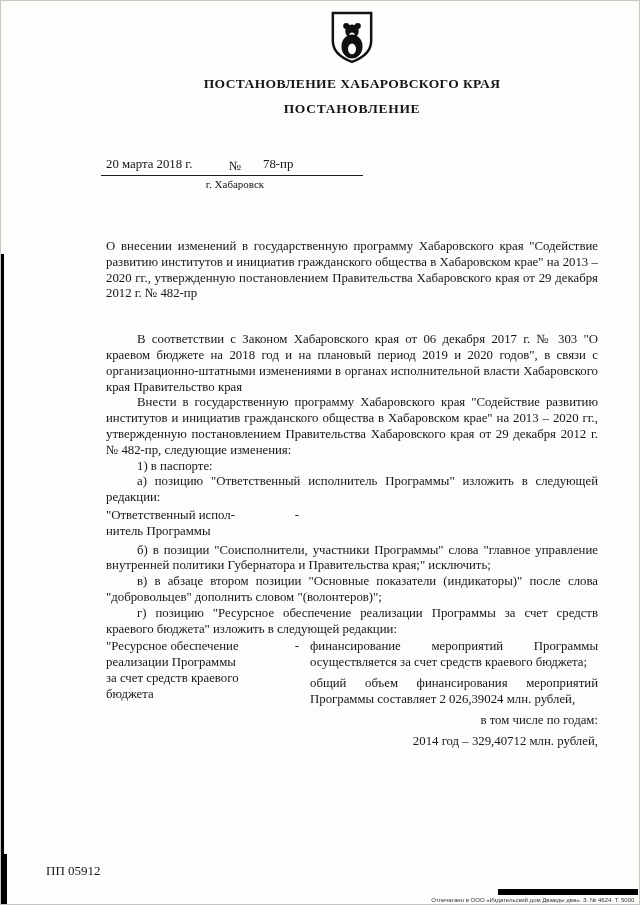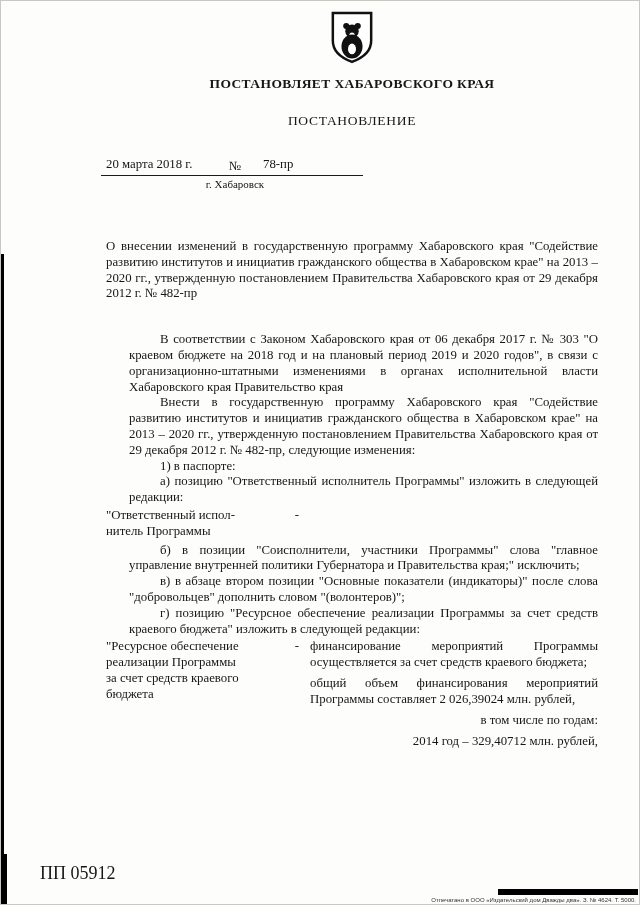--- a/index.html
+++ b/index.html
@@ -10,46 +10,46 @@
     box-sizing:border-box; border:1px solid #c8c8c2;
   }
   
   .artifact-left   { position:absolute; left:0; top:253px; width:3px; height:652px; background:#000; }
   .artifact-corner { position:absolute; left:0; top:853px; width:6px; height:52px; background:#000; }
 
   
   .header { position:absolute; top:9px; left:105px; width:492px; text-align:center; }
   .emblem { display:inline-block; }
   .org     { font-weight:bold; font-size:13.5px; letter-spacing:0.4px; margin-top:8px; }
-  .doctype { font-weight:normal; font-size:13.5px; letter-spacing:0.7px; margin-top:21px; }
+  .doctype { font-weight:bold; font-size:13.5px; letter-spacing:0.7px; margin-top:9px; }
 
   
   .dateline { position:absolute; top:156px; left:105px; width:492px; font-size:12.8px; height:46px; }
   .dl-date { position:absolute; left:0;   top:0; }
   .dl-no   { position:absolute; left:123px; top:2px; }
   .dl-num  { position:absolute; left:157px; top:0; }
   .dl-rule { position:absolute; left:-5px; top:18px; width:262px; border-top:1.3px solid #1c1c1c; }
   .dl-city { position:absolute; left:0; top:21px; width:258px; text-align:center; font-size:11px; }
 
   
   .textblock { position:absolute; top:222px; left:105px; width:492px; font-size:12.8px; line-height:15.8px; }
   .subject { text-align:justify; margin:16px 0 30px 0; }
   .para { text-align:justify; margin:0; }
-  .para.indent { text-indent:31px;margin-left:23px; }
+  .para.indent { text-indent:31px; }
 
   .entry { display:flex; margin:2px 0 3px 0; }
   .entry-left { width:178px; white-space:pre-line; }
   .entry-dash { width:26px; text-align:center; }
   .entry-right { flex:1; }
   .entry-right .block { margin:0 0 5px 0; text-align:justify; }
   .entry-right .block.year { text-align:right; margin:0 0 6px 0; }
   .entry-right .block:last-child { margin-bottom:0; }
 
   
-  .footer-code { position:absolute; left:39px; top:862px; font-size:18px; }
+  .footer-code { position:absolute; left:45px; top:862px; font-size:13px; }
   .print-bar  { position:absolute; left:497px; top:888px; width:140px; height:6px; background:#000; }
   .print-info { position:absolute; right:3px; top:896px; font-size:6px; color:#333;
                 font-family:"Liberation Sans","DejaVu Sans",sans-serif; }
 </style>
 </head>
 <body>
 
 <div class="page">
 
   <div class="artifact-left"></div>
@@ -60,21 +60,21 @@
       <svg viewBox="0 0 48 56" width="46" height="54" aria-hidden="true">
         <path d="M4,3 H44 V32 C44,44 35,50 24,54 C13,50 4,44 4,32 Z" fill="#ffffff" stroke="#111" stroke-width="2.6"></path>
         <circle cx="18" cy="16.5" r="3.2" fill="#111"></circle>
         <circle cx="30" cy="16.5" r="3.2" fill="#111"></circle>
         <circle cx="24" cy="22" r="7" fill="#111"></circle>
         <ellipse cx="24" cy="25" rx="2.6" ry="1.7" fill="#fff"></ellipse>
         <ellipse cx="24" cy="38" rx="11" ry="12.5" fill="#111"></ellipse>
         <ellipse cx="24" cy="40.5" rx="4.2" ry="5.6" fill="#fff"></ellipse>
       </svg>
     </span>
-    <div class="org">ПОСТАНОВЛЯЕТ ХАБАРОВСКОГО КРАЯ</div>
+    <div class="org">ПОСТАНОВЛЕНИЕ ХАБАРОВСКОГО КРАЯ</div>
     <div class="doctype">ПОСТАНОВЛЕНИЕ</div>
   </div>
 
   <div class="dateline">
     <span class="dl-date">20 марта 2018 г.</span>
     <span class="dl-no">№</span>
     <span class="dl-num">78-пр</span>
     <span class="dl-rule"></span>
     <span class="dl-city">г. Хабаровск</span>
   </div>

